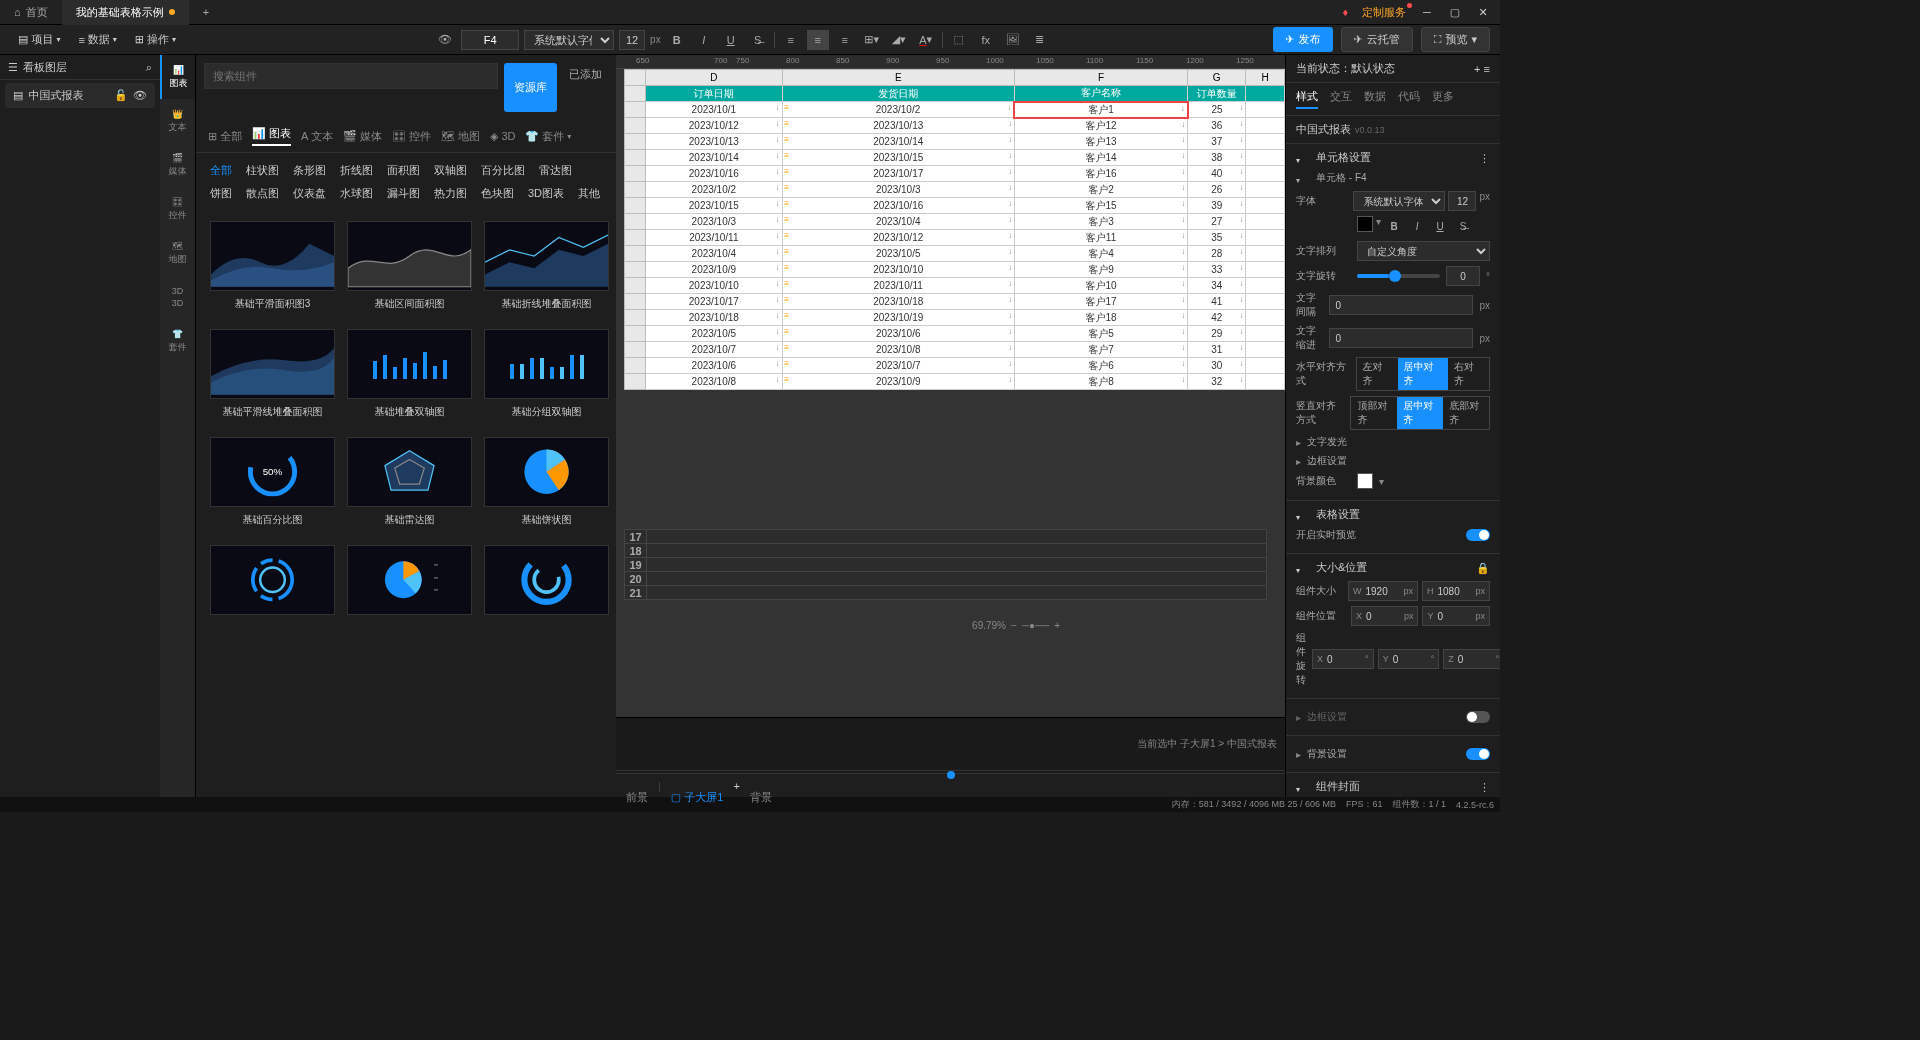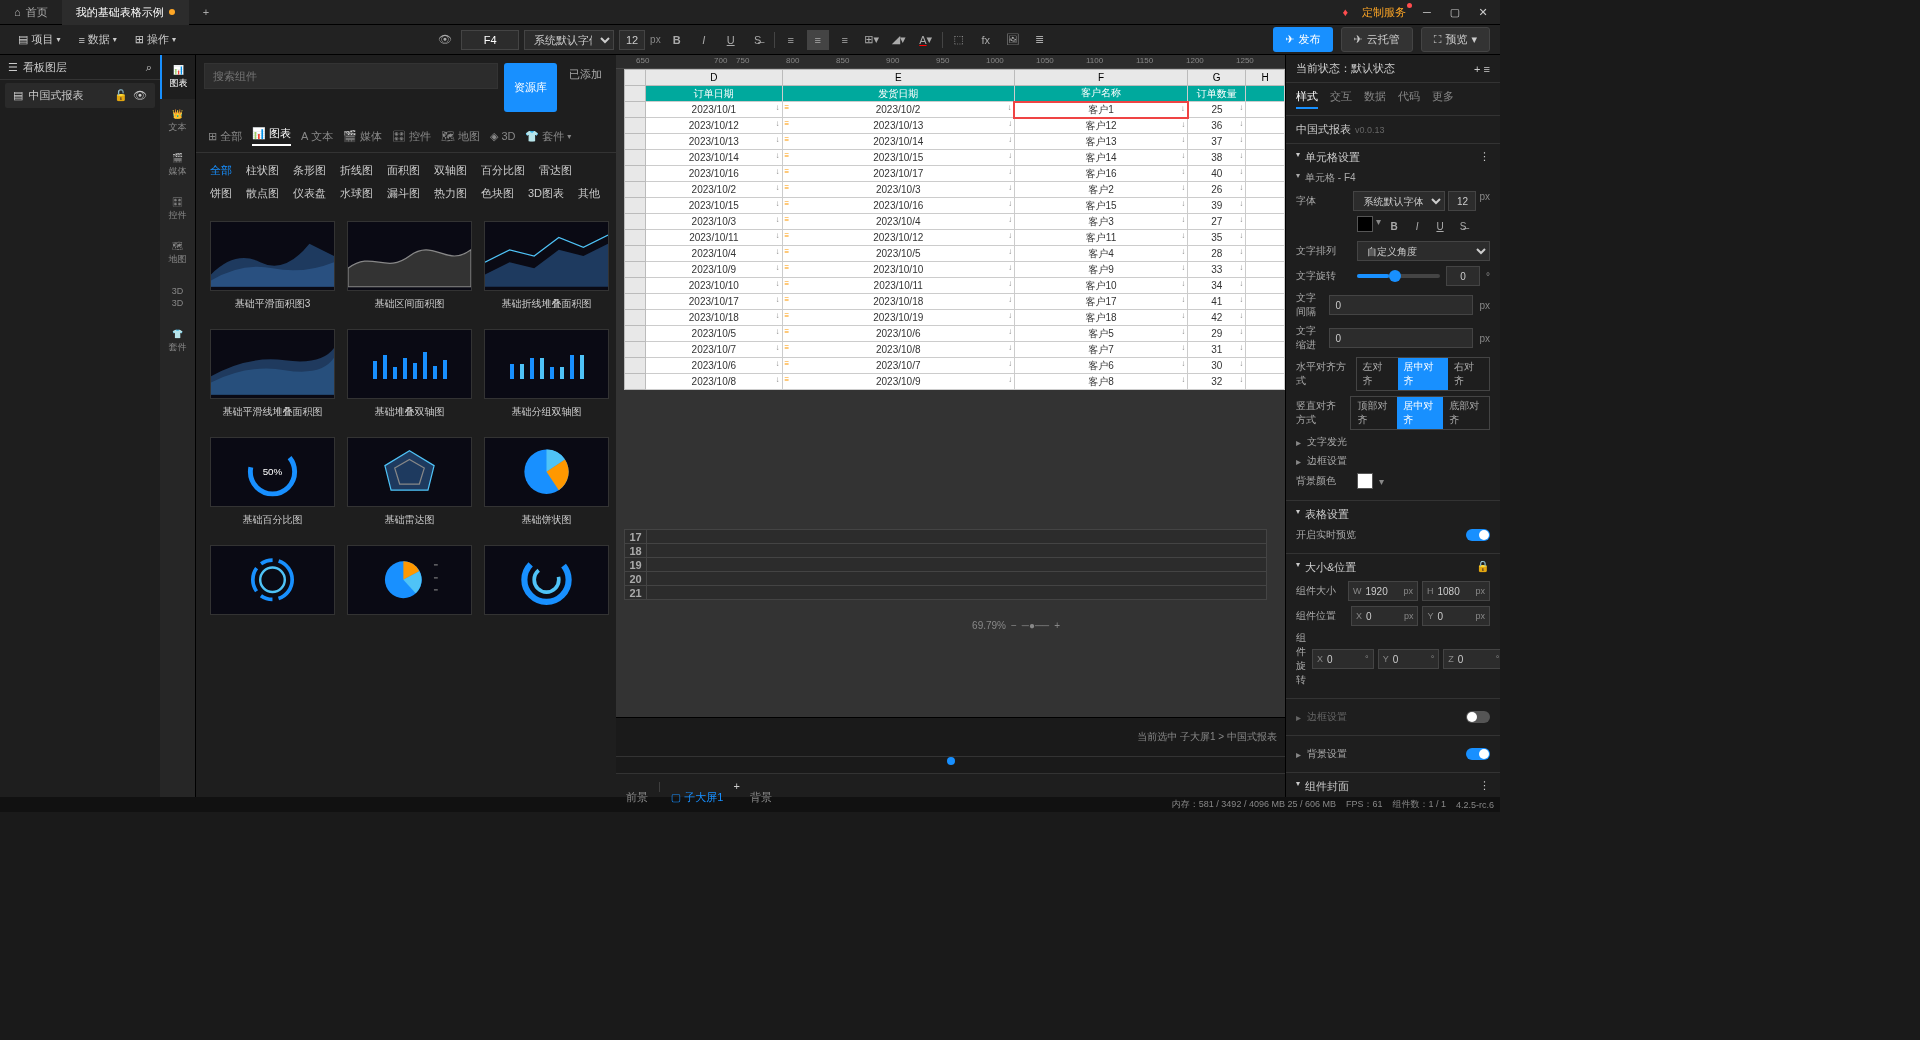--- a/index.html
+++ b/index.html
@@ -76,35 +76,35 @@
 .sheet td.hdr { background: #00a99d; color: #fff; font-weight: normal; }
 .sort-ic { position: absolute; right: 2px; top: 1px; font-size: 8px; color: #888; }
 .sort-ic.lt { left: 2px; right: auto; color: #ff9800; }
 .sheet tr.datarow td { color: #333; }
 .sheet td.selcell { border: 2px solid #ef4444; }
 .below-rows { background: #2c2c2c; }
 .below-rows td { border: 1px solid #444; background: #2c2c2c; height: 14px; }
 .below-rows th { background: #2c2c2c; border: 1px solid #444; color: #aaa; }
 
 .bottom-strip { height: 80px; background: #1a1a1a; border-top: 1px solid #000; display: flex; flex-direction: column; }
-.sel-info { text-align: right; font-size: 10px; color: #888; padding: 12px 8px; }
+.sel-info { text-align: right; font-size: 10px; color: #888; padding: 19px 8px; }
 .tabs-row { height: 24px; background: #1e1e1e; display: flex; align-items: center; gap: 10px; padding: 0 10px; font-size: 11px; border-top: 1px solid #333; margin-top: auto; }
 .tabs-row .btab { color: #888; cursor: pointer; margin-top: 24px; }
 .tabs-row .btab.active { color: #1890ff; }
 
 
 .rightpanel { width: 215px; background: #1e1e1e; border-left: 1px solid #000; overflow-y: auto; }
 .rp-hdr { padding: 6px 10px; font-size: 11px; color: #ccc; border-bottom: 1px solid #333; display: flex; align-items: center; }
 .rp-tabs { display: flex; gap: 12px; padding: 6px 10px; border-bottom: 1px solid #333; font-size: 11px; }
 .rp-tabs span { color: #888; cursor: pointer; }
 .rp-tabs span.active { color: #fff; border-bottom: 2px solid #1890ff; padding-bottom: 3px; }
 .rp-title { padding: 6px 10px; font-size: 11px; color: #ccc; }
 .rp-title .ver { font-size: 9px; color: #666; margin-left: 4px; }
 .rp-sect { padding: 6px 10px; border-top: 1px solid #333; }
-.rp-sect .shdr { display: flex; align-items: flex-start; gap: 5px; font-size: 11px; color: #ccc; margin-bottom: 6px; }
+.rp-sect .shdr { display: flex; align-items: flex-end; gap: 16px; font-size: 11px; color: #ccc; margin-bottom: 6px; }
 .rp-sect .shdr::before { content: '▾'; font-size: 8px; }
 .rp-row { display: flex; align-items: center; gap: 6px; margin: 5px 0; font-size: 10px; }
 .rp-row label { width: 55px; color: #aaa; }
 .rp-row .ctrl { flex: 1; display: flex; gap: 3px; }
 .rp-input { background: #2c2c2c; border: 1px solid #444; color: #ccc; height: 20px; padding: 0 5px; font-size: 10px; }
 .rp-sel { flex: 1; }
 .color-sw { width: 16px; height: 16px; background: #000; border: 1px solid #555; }
 .color-sw.white { background: #fff; }
 .fmt-btn { width: 20px; height: 20px; display: flex; align-items: center; justify-content: center; cursor: pointer; color: #aaa; }
 .seg { display: flex; border: 1px solid #444; }

